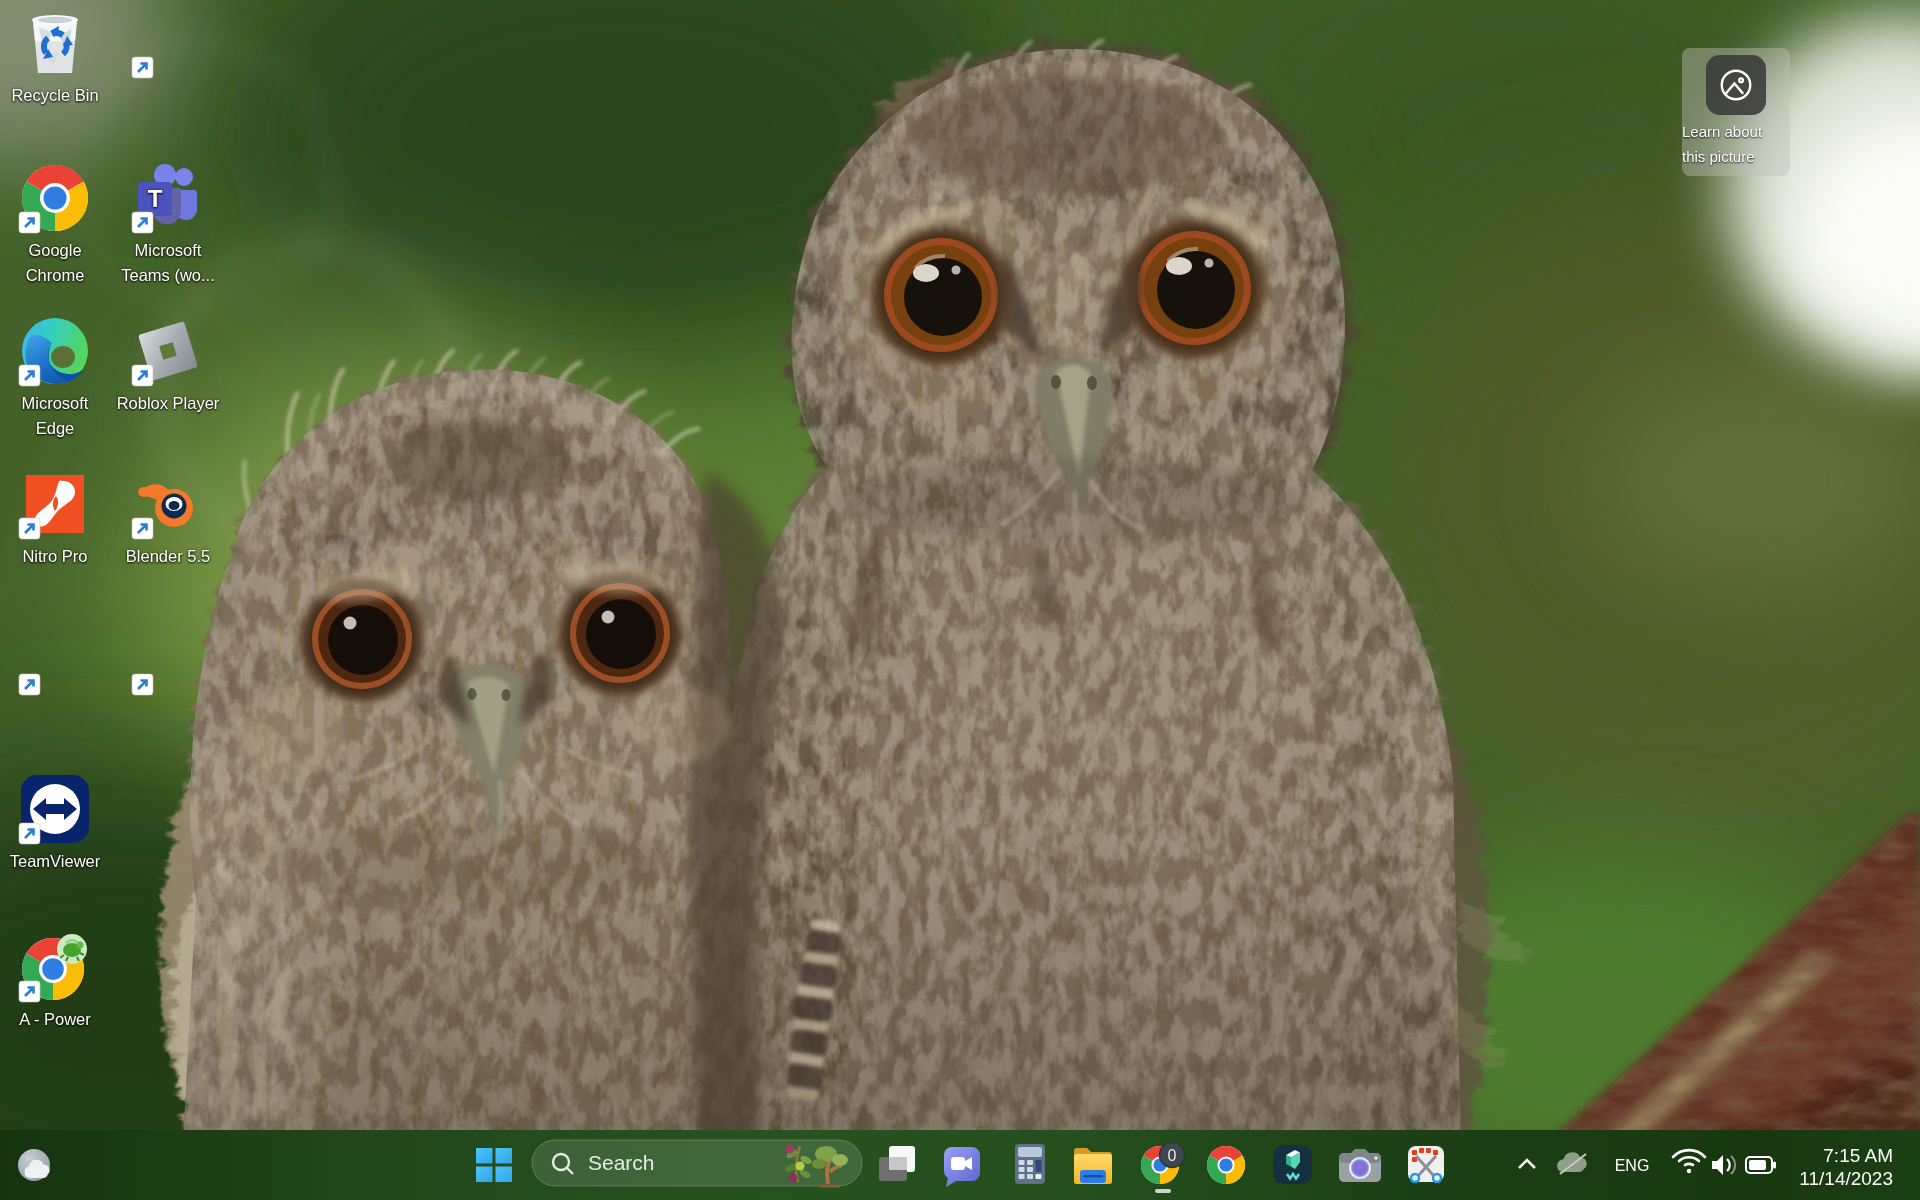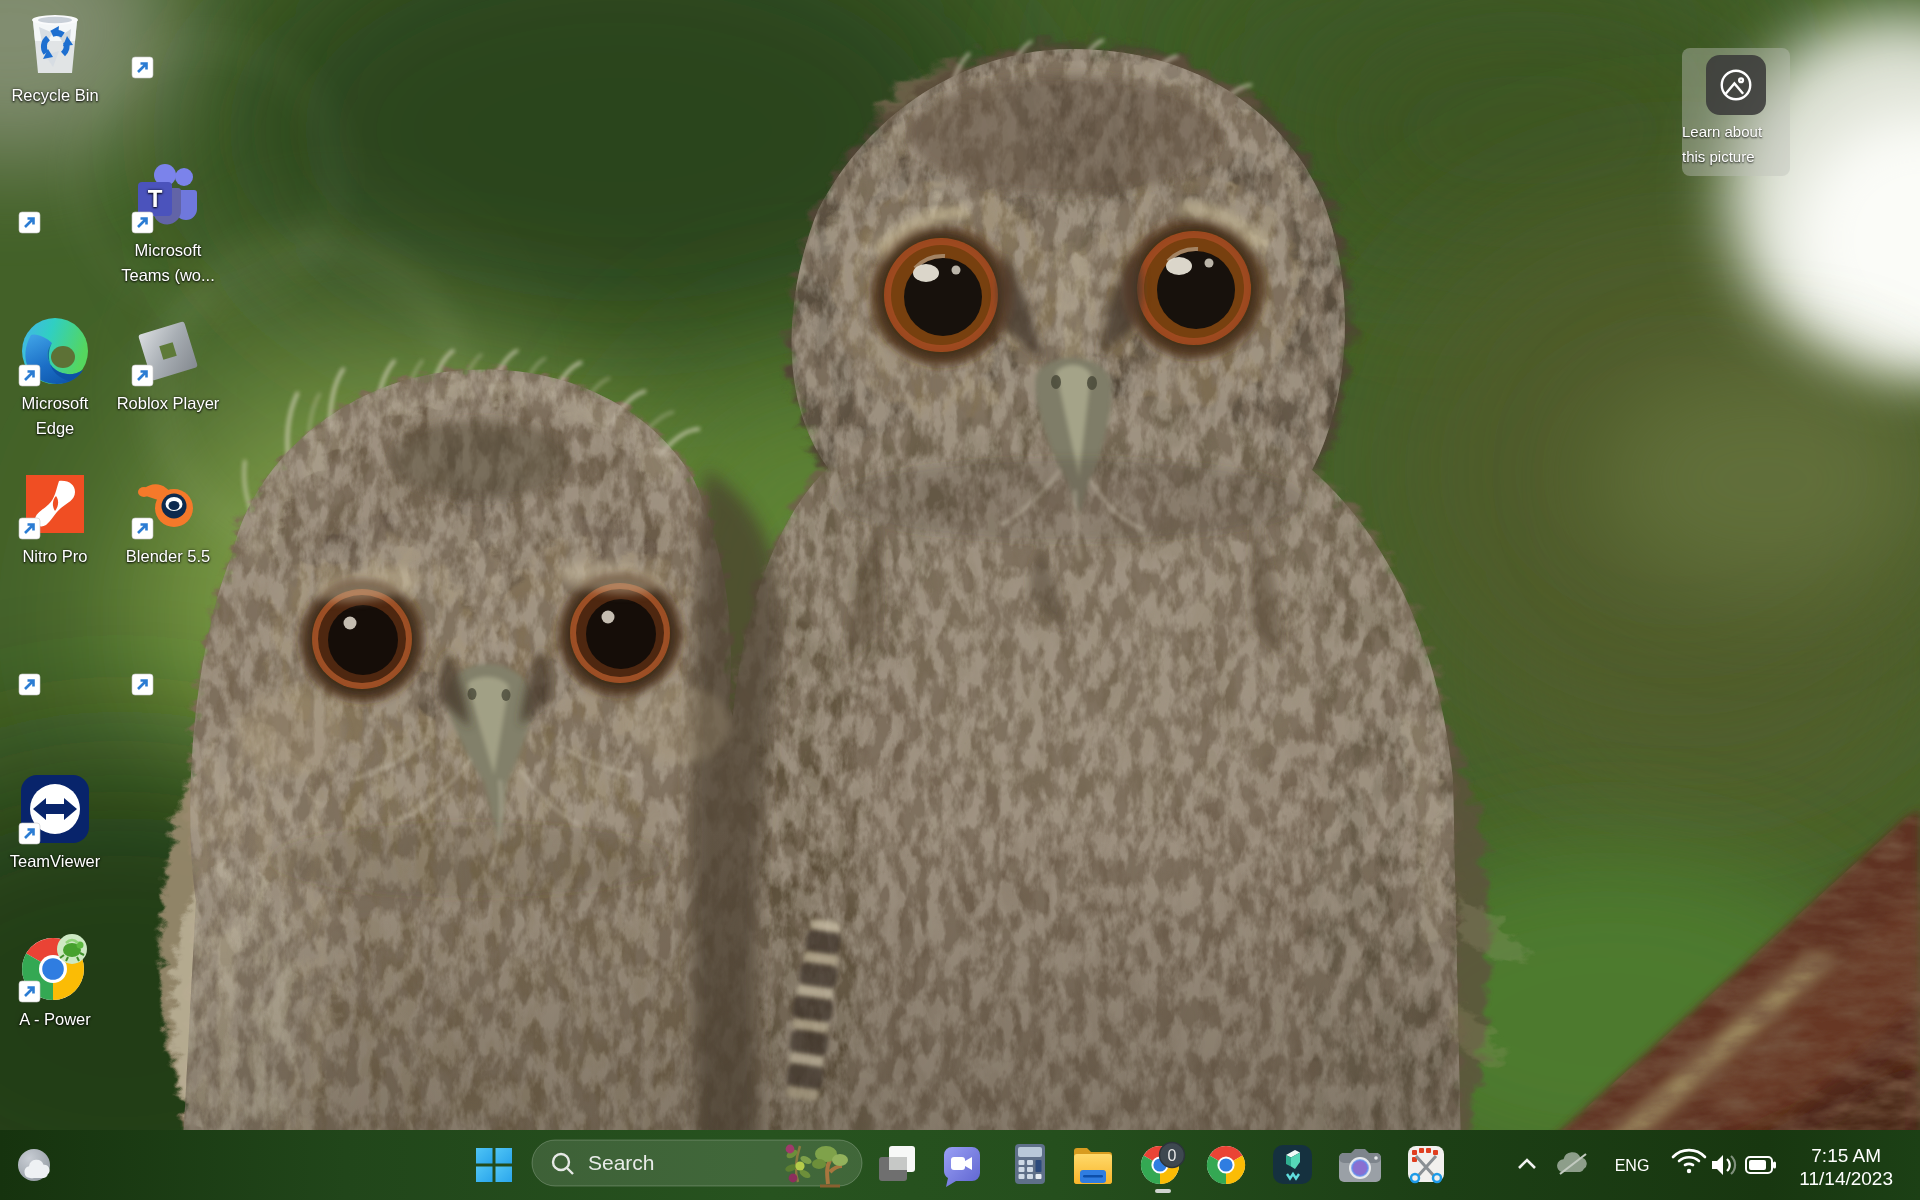--- a/index.html
+++ b/index.html
@@ -6,21 +6,21 @@
     font-family:"Liberation Sans",sans-serif;}
   #stage{position:fixed;left:0;top:0;width:1920px;height:1200px;overflow:hidden;}
   #wp{position:absolute;left:0;top:0;}
   .dico{position:absolute;width:112px;text-align:center;color:#fff;font-size:16.5px;line-height:25px;
     text-shadow:0 1px 2px rgba(0,0,0,.9),0 0 3px rgba(0,0,0,.7);}
   .dico .ic{position:relative;width:72px;height:72px;margin:0 auto;}
   .dico .ic svg{position:absolute;left:0;top:0;}
   .lbl{margin-top:4px;}
   #taskbar{position:absolute;left:0;top:1130px;width:1920px;height:70px;
     background:linear-gradient(90deg,#16330e 0%,#21461a 18%,#27531f 40%,#254f1d 55%,#1c3f15 75%,#183710 92%,#1c4015 100%);}
-  #clock{position:absolute;right:27px;top:1144px;text-align:center;font-size:19px;line-height:23px;color:#fff;}
+  #clock{position:absolute;right:27px;top:1144px;text-align:right;font-size:19px;line-height:23px;color:#fff;}
   #widget{position:absolute;left:1682px;top:4px;width:108px;height:128px;background:rgba(190,192,186,.42);
     border-radius:8px;text-align:left;color:#fff;font-size:15px;line-height:25px;margin-top:44px;}
   #widget .wic{width:60px;height:60px;margin:7px auto 4px;background:rgba(58,58,58,.88);border-radius:14px;
     display:flex;align-items:center;justify-content:center;}
   #widget .wt{text-shadow:0 1px 2px rgba(0,0,0,.9);}
 </style>
 </head>
 <body>
 <div id="stage">
 <svg id="wp" width="1920" height="1200" viewBox="0 0 1920 1200" xmlns="http://www.w3.org/2000/svg">
@@ -317,20 +317,34 @@
    <path d="M31,24 l9,-5 l-1,10 Z"></path>
    <path d="M48,29 l6,9 l-10,1 Z"></path>
    <path d="M34,50 l-10,2 l5,-10 Z"></path>
   </g>
  </svg>
       </div>
  <div class="lbl">Recycle Bin</div>
 </div>
 
 
+<div class="dico" style="left:-1px;top:162px;">
+ <div class="ic">
+        <svg width="72" height="72" viewBox="0 0 72 72">
+  <circle cx="36" cy="36" r="33" fill="#fff"></circle>
+  <path d="M36 36 L7.4 19.5 A33 33 0 0 1 64.6 19.5 Z" fill="#ea4335"></path>
+  <path d="M36 36 L7.4 19.5 A33 33 0 0 0 36 69 Z" fill="#34a853"></path>
+  <path d="M36 36 L36 69 A33 33 0 0 0 64.6 19.5 Z" fill="#fbbc05"></path>
+  <path d="M36 3 A33 33 0 0 1 64.6 19.5 L36 23 Z" fill="#ea4335"></path>
+  <circle cx="36" cy="36" r="15" fill="#fff"></circle>
+  <circle cx="36" cy="36" r="11.5" fill="#2f7de1"></circle>
+ </svg>
+      </div>
+ <div class="lbl">Google<br>Chrome</div>
+</div>
 
 <div class="dico" style="left:112px;top:162px;">
  <div class="ic">
         <svg width="72" height="72" viewBox="0 0 72 72">
   <circle cx="52" cy="15" r="9" fill="#7b83eb"></circle>
   <path d="M42,28 h20 a3,3 0 0 1 3,3 v16 a11,11 0 0 1 -22,0 Z" fill="#6f78dc"></path>
   <circle cx="33" cy="13" r="11" fill="#7b83eb"></circle>
   <path d="M18,26 h28 a3,3 0 0 1 3,3 v19 a14,14 0 0 1 -28,1 Z" fill="#6264a7"></path>
   <rect x="6" y="20" width="34" height="34" rx="4" fill="#4b53bc"></rect>
   <text x="23" y="45" font-size="24" font-weight="bold" fill="#fff" text-anchor="middle" font-family="Liberation Sans">T</text>

